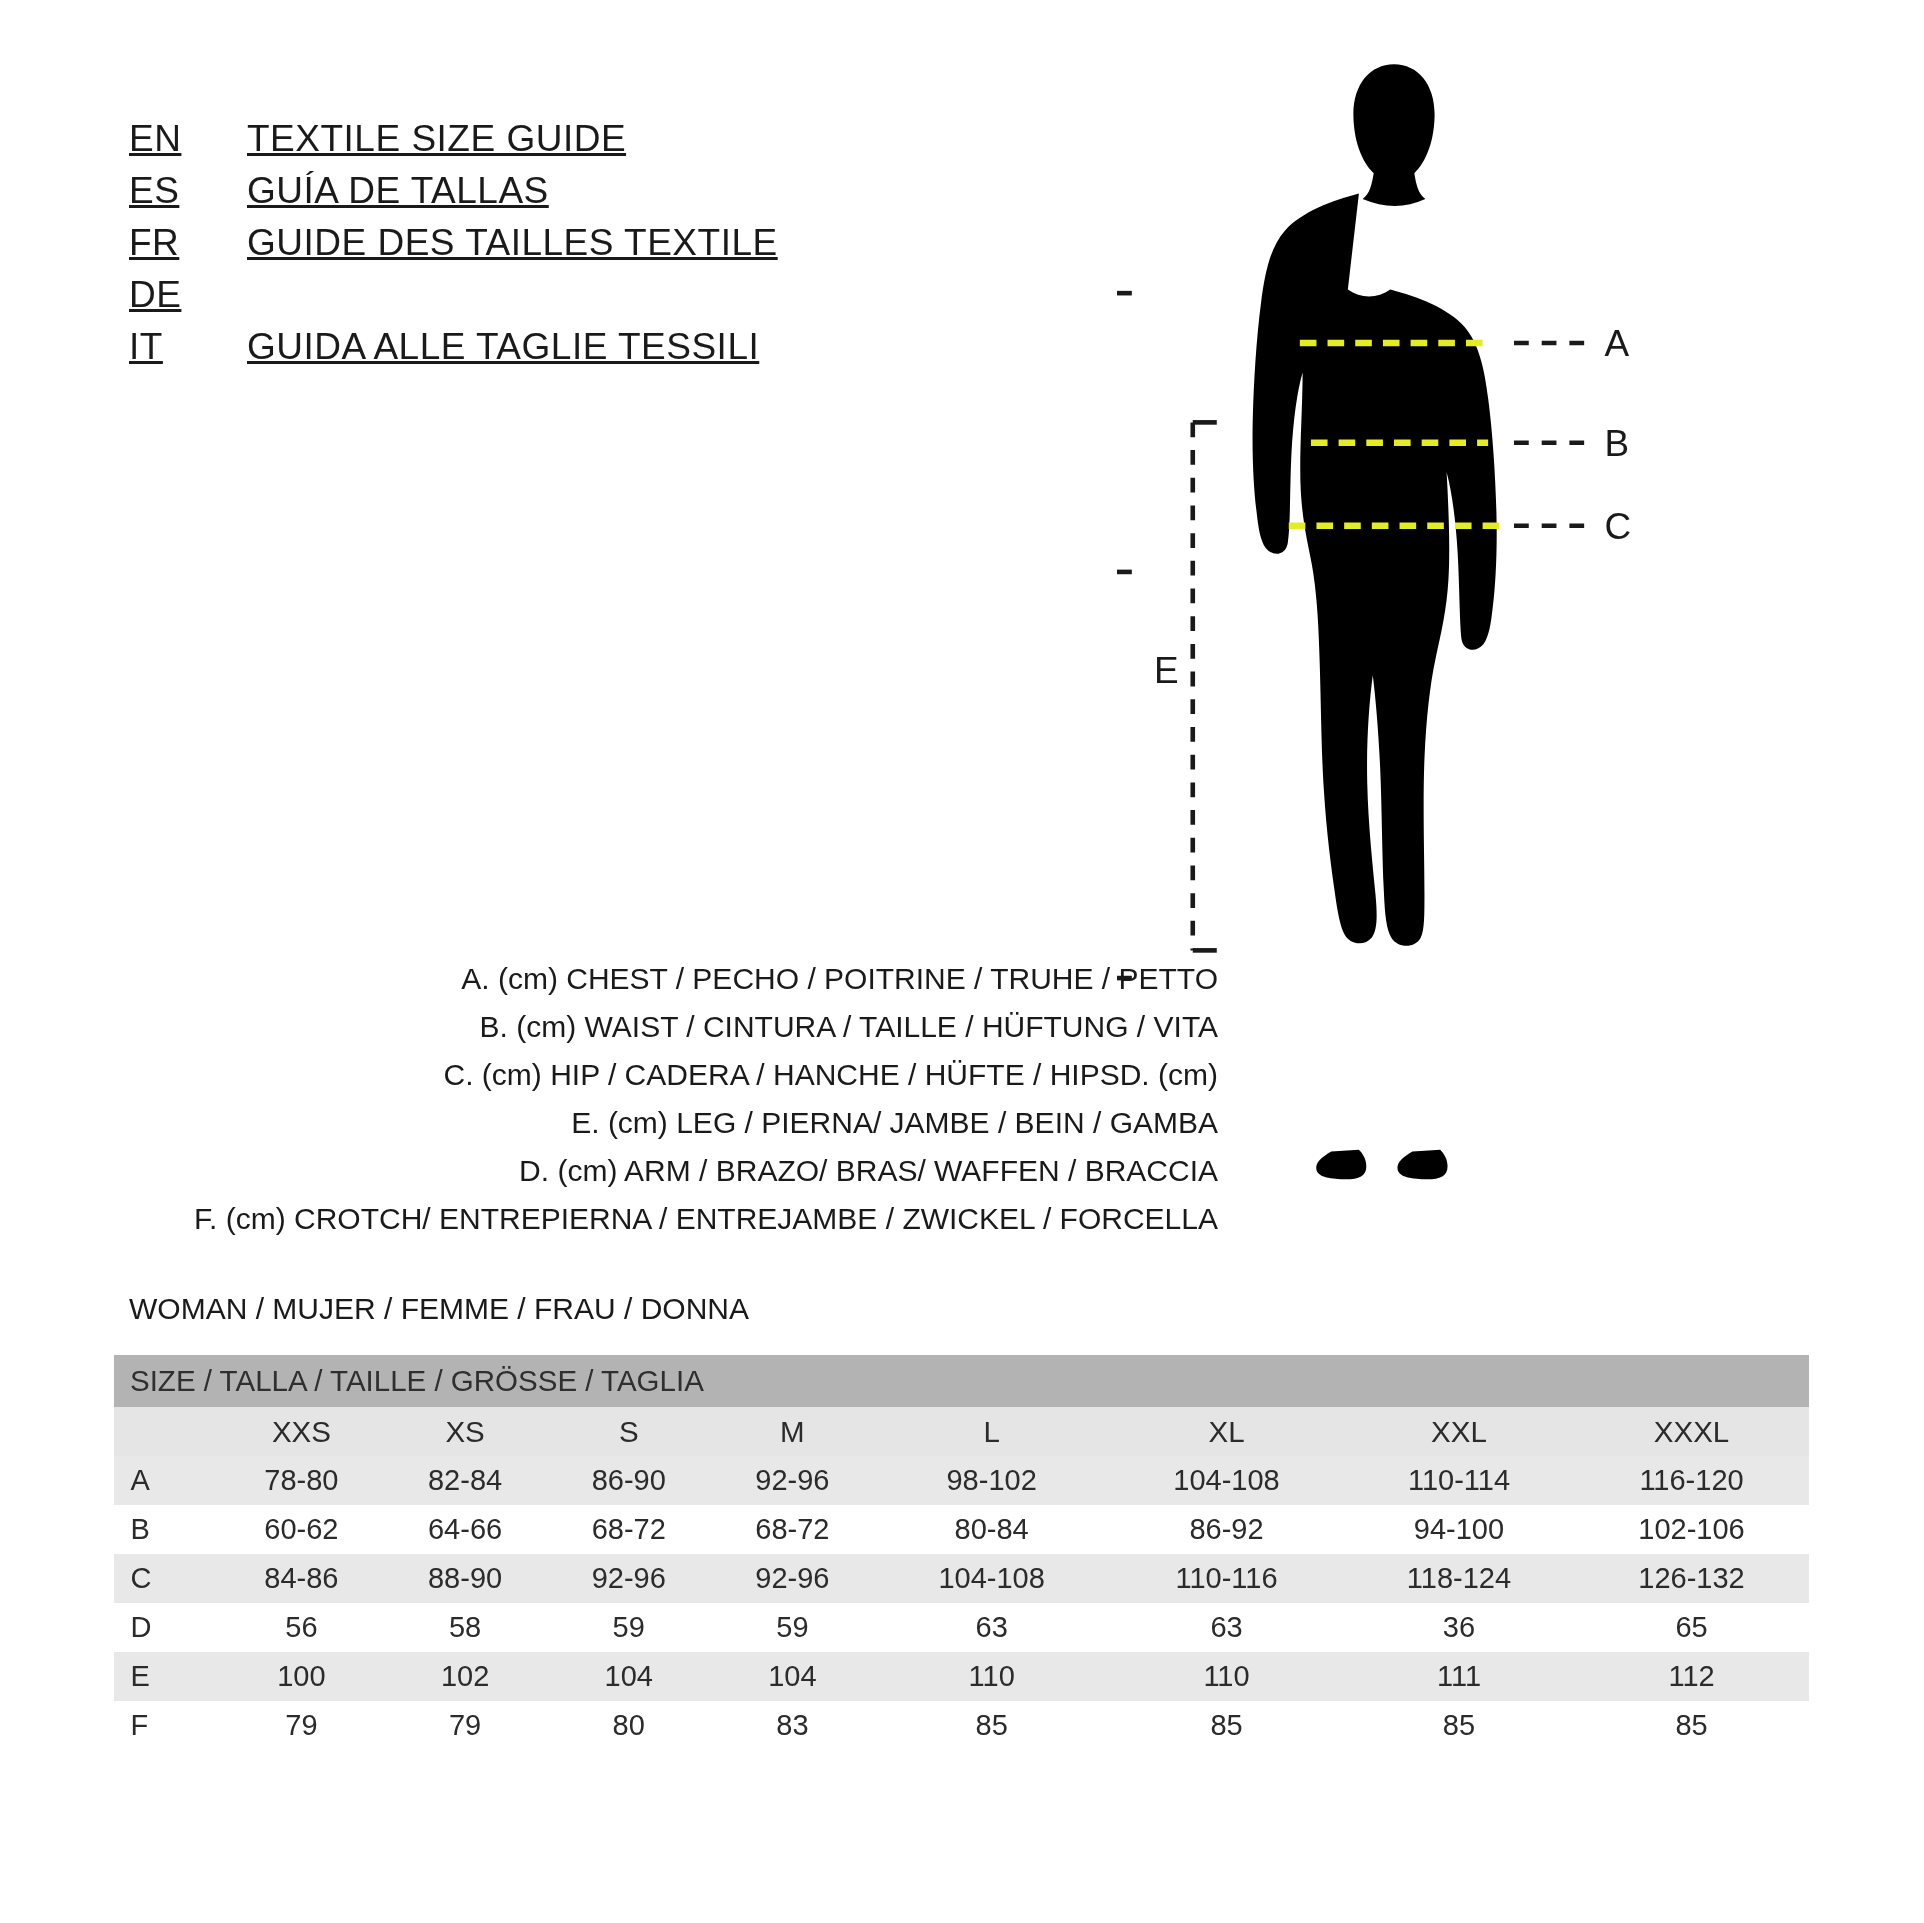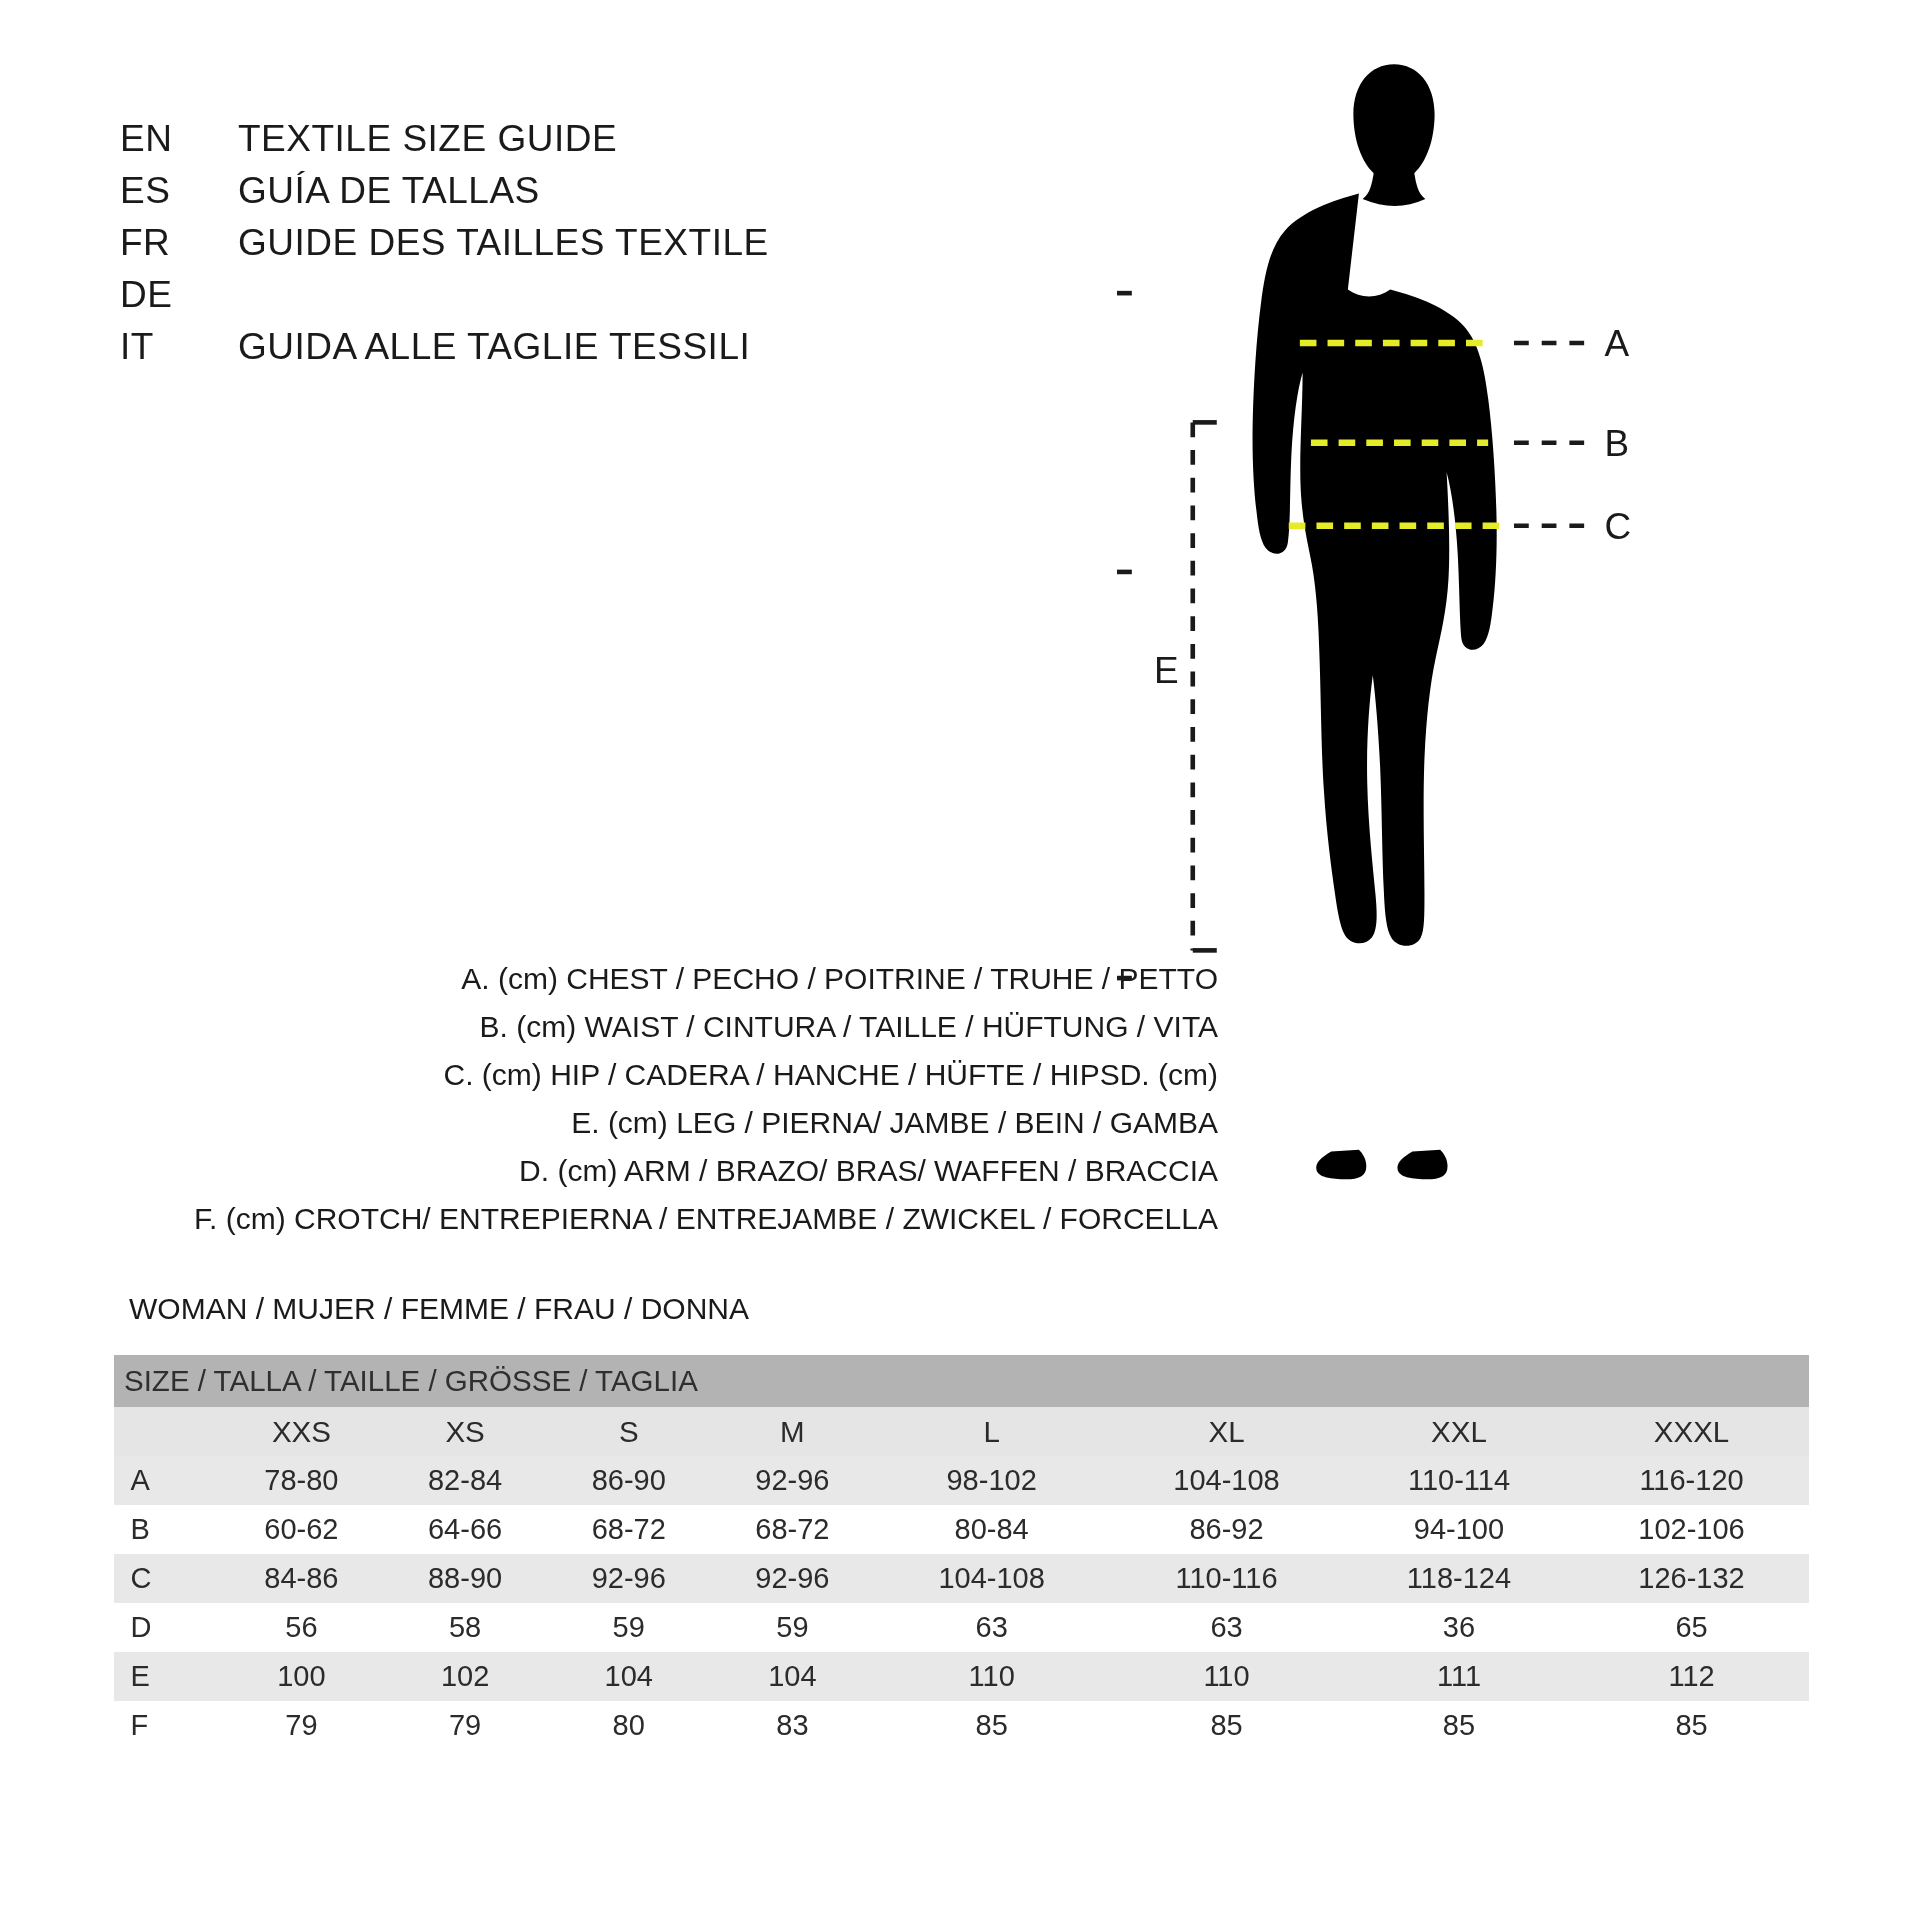--- a/index.html
+++ b/index.html
@@ -12,23 +12,24 @@
     height: 1923px;
     font-family: "Liberation Sans", sans-serif;
     color: #1a1a1a;
     position: relative;
     overflow: hidden;
   }
 
   
   .titles {
     position: absolute;
-    left: 120px;
+    left: 129px;
     top: 118px;
     width: 757px;
+    text-decoration: underline;
   }
   .title-row {
     display: flex;
     align-items: baseline;
     height: 52px;
   }
   .title-lang {
     width: 118px;
     font-size: 37px;
     letter-spacing: 0.5px;
@@ -73,21 +74,21 @@
   .size-table td, .size-table th {
     padding: 0;
     height: 49px;
     text-align: center;
     font-weight: normal;
     color: #2b2b2b;
   }
   .size-table .hdr-band td {
     background: #b3b3b3;
     text-align: left;
-    padding-left: 10px;
+    padding-left: 16px;
     height: 52px;
     font-size: 29.5px;
     color: #2f2f2f;
   }
   .size-table tr.band-light td { background: #e8e8e8; }
   .size-table tr.band-white td { background: #ffffff; }
   .size-table td.rowlabel {
     text-align: left;
     padding-left: 16.6px;
     width: 89px;

